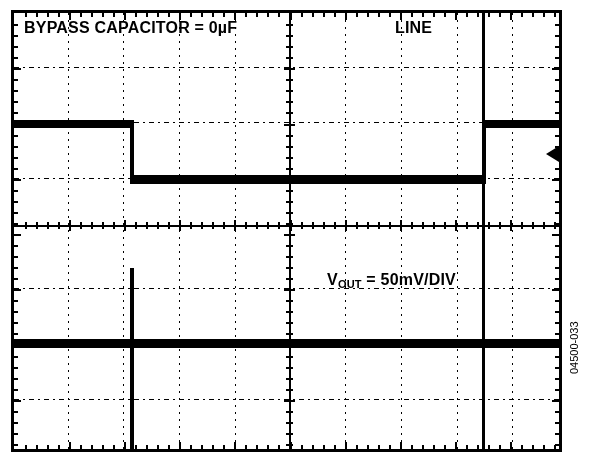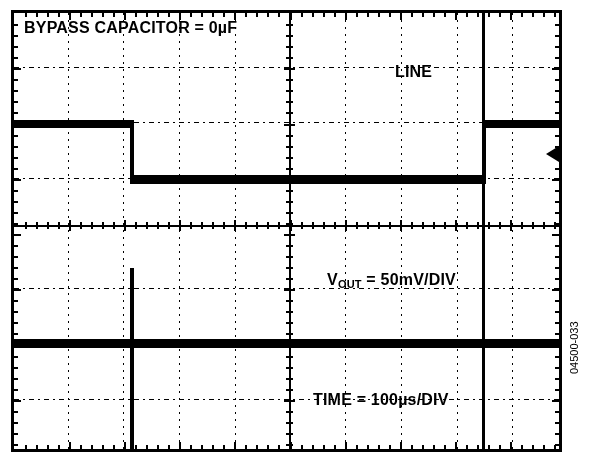--- a/index.html
+++ b/index.html
@@ -135,21 +135,21 @@
   }
   .anno sub {
     font-size: 11px;
     font-weight: bold;
     vertical-align: baseline;
     position: relative;
     top: 3px;
     letter-spacing: 0.2px;
   }
   #label-title      { left: 24px;  top: 18px;  }
-  #label-line-int   { left: 395px; top: 18px; margin-top: 44px;  }
+  #label-line-int   { left: 395px; top: 18px;  }
   #label-vin        { left: 315px; top: 113px; }
   #label-vout       { left: 327px; top: 270px; }
   #label-time       { left: 313px; top: 390px; }
 
   
   #figure-id {
     position: absolute;
     left: 568px;
     top: 374px;
     font-family: "Liberation Sans", sans-serif;
@@ -482,17 +482,16 @@
 
   <div class="anno" id="label-title">BYPASS CAPACITOR = 0µF</div>
 
   <div class="anno" id="label-line-int">
     <span>LINE</span><br>
   </div>
 
 
   <div class="anno" id="label-vout"><span>V</span><sub>OUT</sub><span> = 50mV/DIV</span></div>
 
-  <div class="anno" id="label-time">TIME = 100µs/DIV</div>
 
   <div id="figure-id">04500-033</div>
 
 </div>
 
 </body></html>

